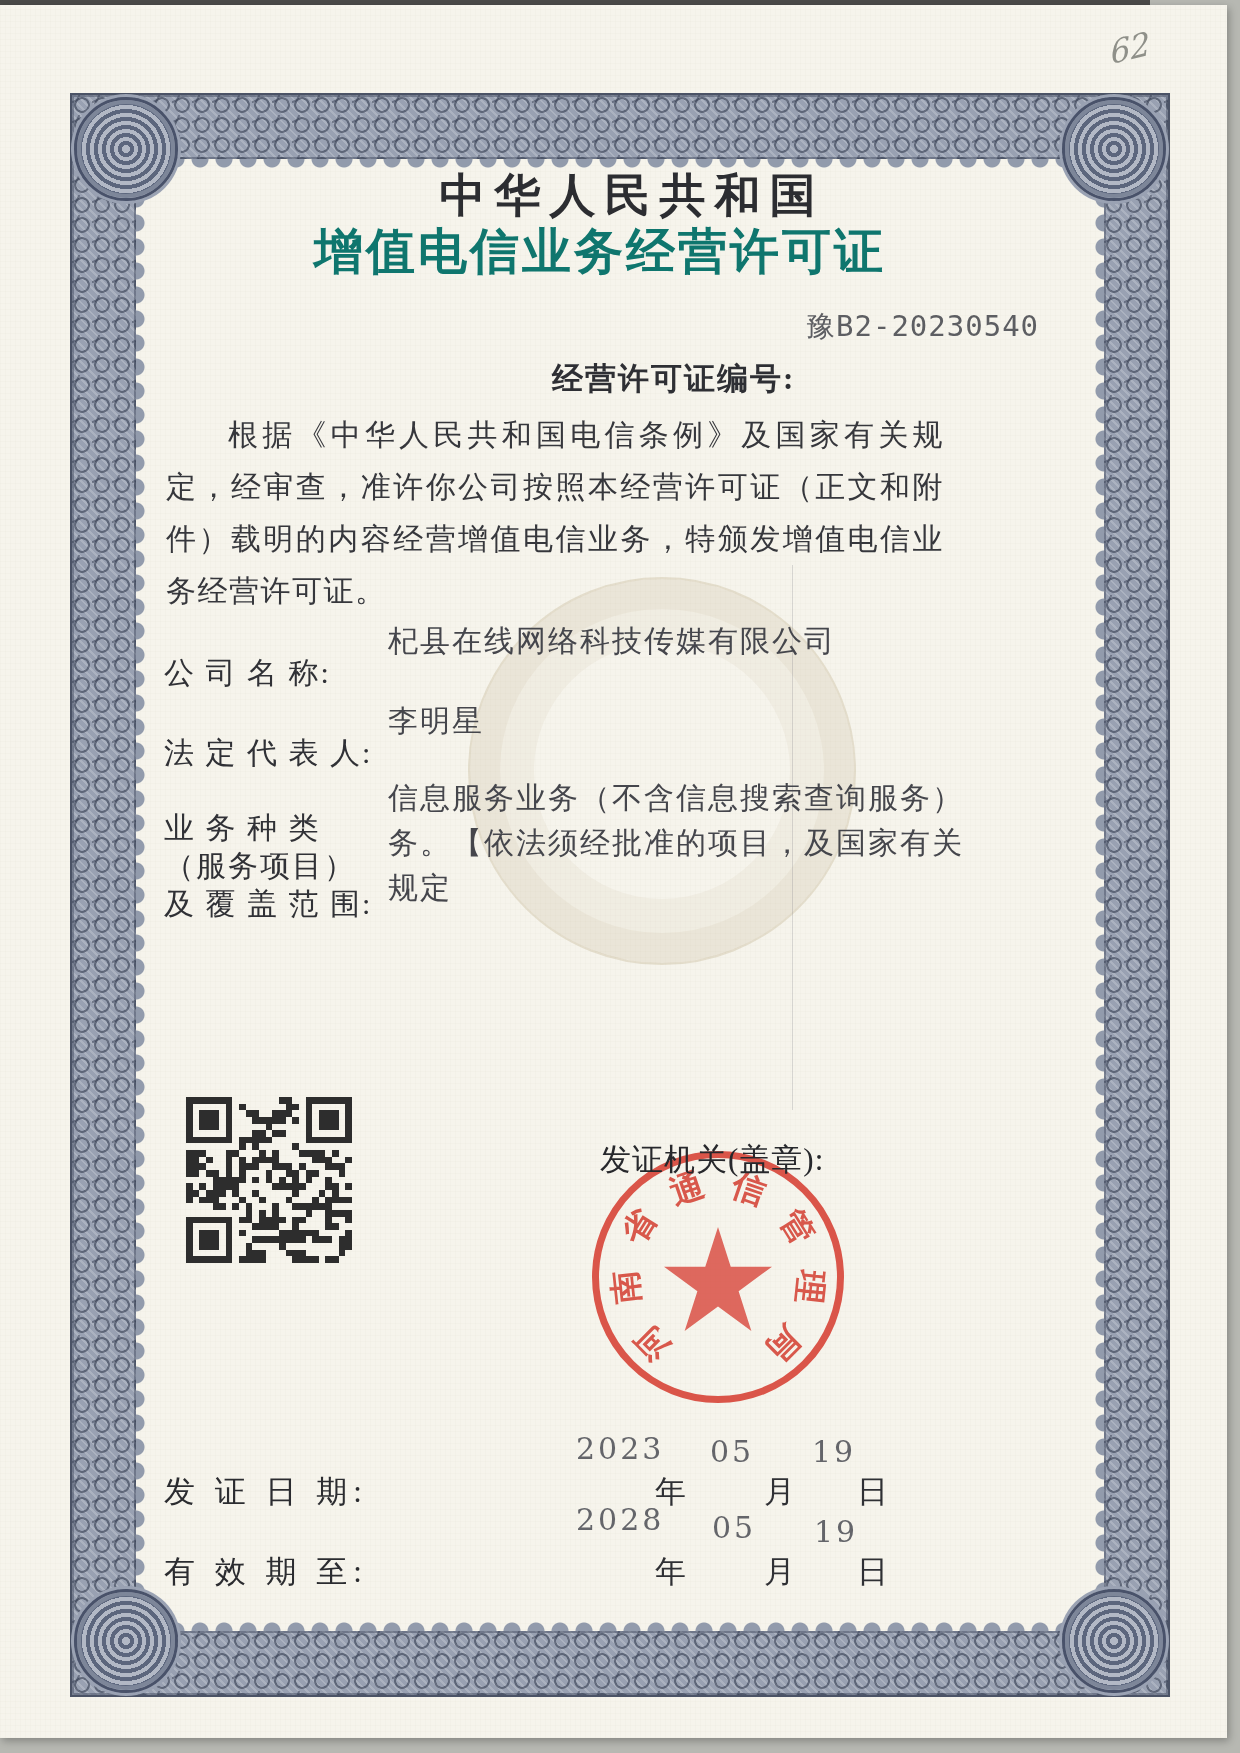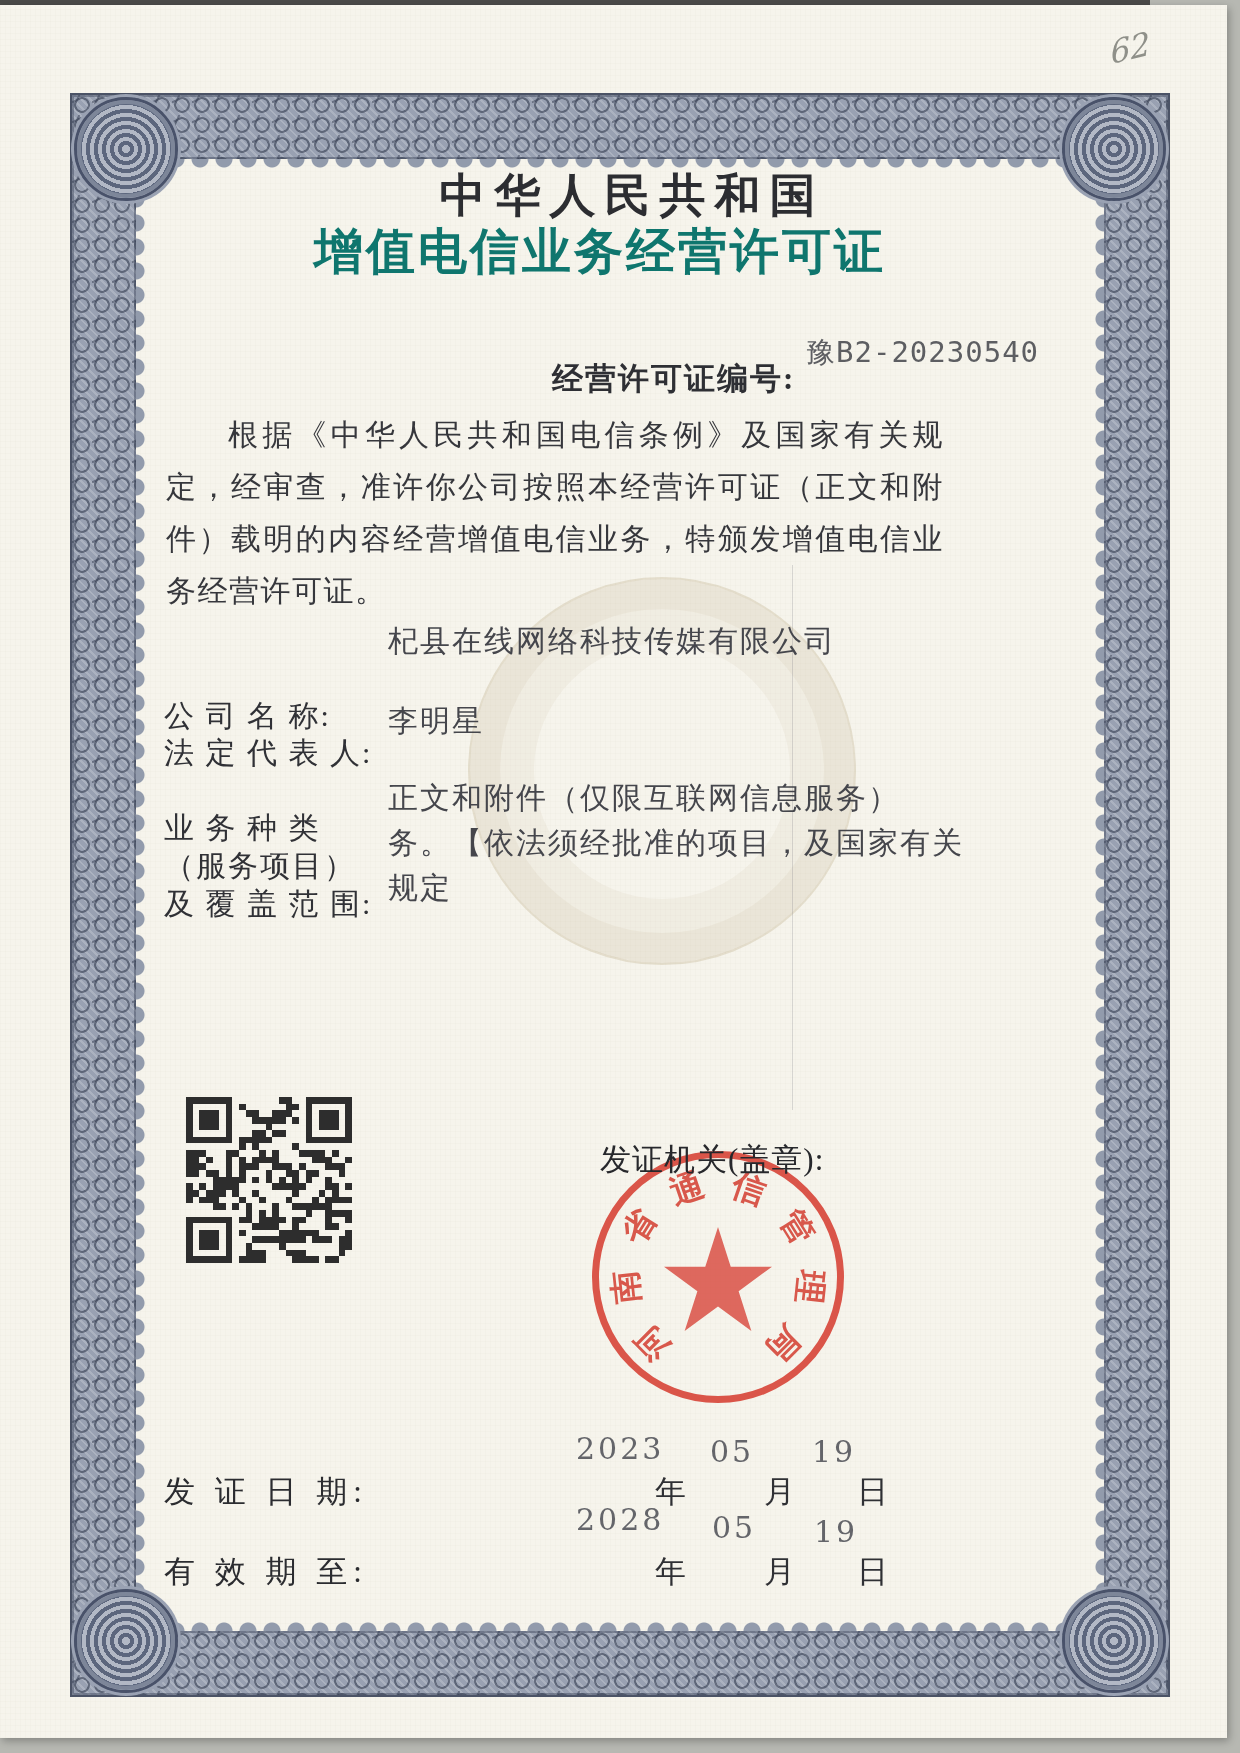--- a/index.html
+++ b/index.html
@@ -59,30 +59,30 @@
 
   .title1{position:absolute;left:70px;top:160px;width:1060px;text-align:center;
     font-family:"Liberation Sans", sans-serif;font-weight:bold;font-size:46px;
     letter-spacing:9px;color:#2c2d31;margin-left:32px;}
   .title2{position:absolute;left:70px;top:214px;width:1060px;text-align:center;
     font-family:"Liberation Sans", sans-serif;font-weight:bold;font-size:49px;
     letter-spacing:3px;color:#0f766e;}
 
   .lic-label{position:absolute;left:552px;top:353px;font-size:31px;font-weight:bold;
     letter-spacing:2px;color:#2e2f34;}
-  .lic-value{position:absolute;left:806px;top:328px;font-size:29px;color:#5d5e62;
+  .lic-value{position:absolute;left:806px;top:302px;font-size:29px;color:#5d5e62;
     font-family:"DejaVu Sans Mono", monospace;letter-spacing:1px;}
 
   .intro{position:absolute;left:166px;top:404px;width:778px;margin:0;
     font-size:30px;line-height:52px;letter-spacing:1.5px;text-align:justify;
     text-indent:62px;color:#36373c;}
 
   .field-label{position:absolute;left:164px;font-size:30px;letter-spacing:2px;color:#303136;}
   .field-value{position:absolute;left:388px;font-size:30px;letter-spacing:2px;color:#45464c;}
-  .lab-company{top:648px;margin-top:43px;} .val-company{top:616px;}
+  .lab-company{top:648px;} .val-company{top:616px;}
   .lab-rep{top:728px;}     .val-rep{top:696px;}
   .lab-service{top:804px;line-height:38px;}
   .val-service{top:770px;line-height:45px;width:600px;}
 
   .qr{position:absolute;left:186px;top:1092px;width:166px;height:166px;}
 
   .seal{position:absolute;left:592px;top:1146px;width:252px;height:252px;opacity:.92;}
   .seal-ring{position:absolute;inset:0;border-radius:50%;border:7px solid #d8483c;box-sizing:border-box;}
   .seal-star{position:absolute;left:72px;top:76px;width:108px;height:104px;background:#d8483c;opacity:.88;
     clip-path:polygon(50% 0%, 61.8% 38.2%, 100% 38.2%, 69.1% 61.8%, 80.9% 100%, 50% 76.4%, 19.1% 100%, 30.9% 61.8%, 0% 38.2%, 38.2% 38.2%);}
@@ -150,21 +150,21 @@
 
       <div class="field-label lab-rep">法 定 代 表 人:</div>
       <div class="field-value val-rep">李明星</div>
 
       <div class="field-label lab-service">
         <div>业 务 种 类</div>
         <div>（服务项目）</div>
         <div>及 覆 盖 范 围:</div>
       </div>
       <div class="field-value val-service">
-        <div>正文和附件（仅限互联网信息服务）</div>
+        <div>信息服务业务（不含信息搜索查询服务）</div>
         <div>务。【依法须经批准的项目，及国家有关规定</div>
       </div>
 
       <div class="qr" id="qr"><svg viewBox="0 0 25 25" width="100%" height="100%" shape-rendering="crispEdges" xmlns="http://www.w3.org/2000/svg">
             <rect x="0" y="0" width="1" height="1" fill="#2d2d2d"></rect>
             <rect x="1" y="0" width="1" height="1" fill="#2d2d2d"></rect>
             <rect x="2" y="0" width="1" height="1" fill="#2d2d2d"></rect>
             <rect x="3" y="0" width="1" height="1" fill="#2d2d2d"></rect>
             <rect x="4" y="0" width="1" height="1" fill="#2d2d2d"></rect>
             <rect x="5" y="0" width="1" height="1" fill="#2d2d2d"></rect>

